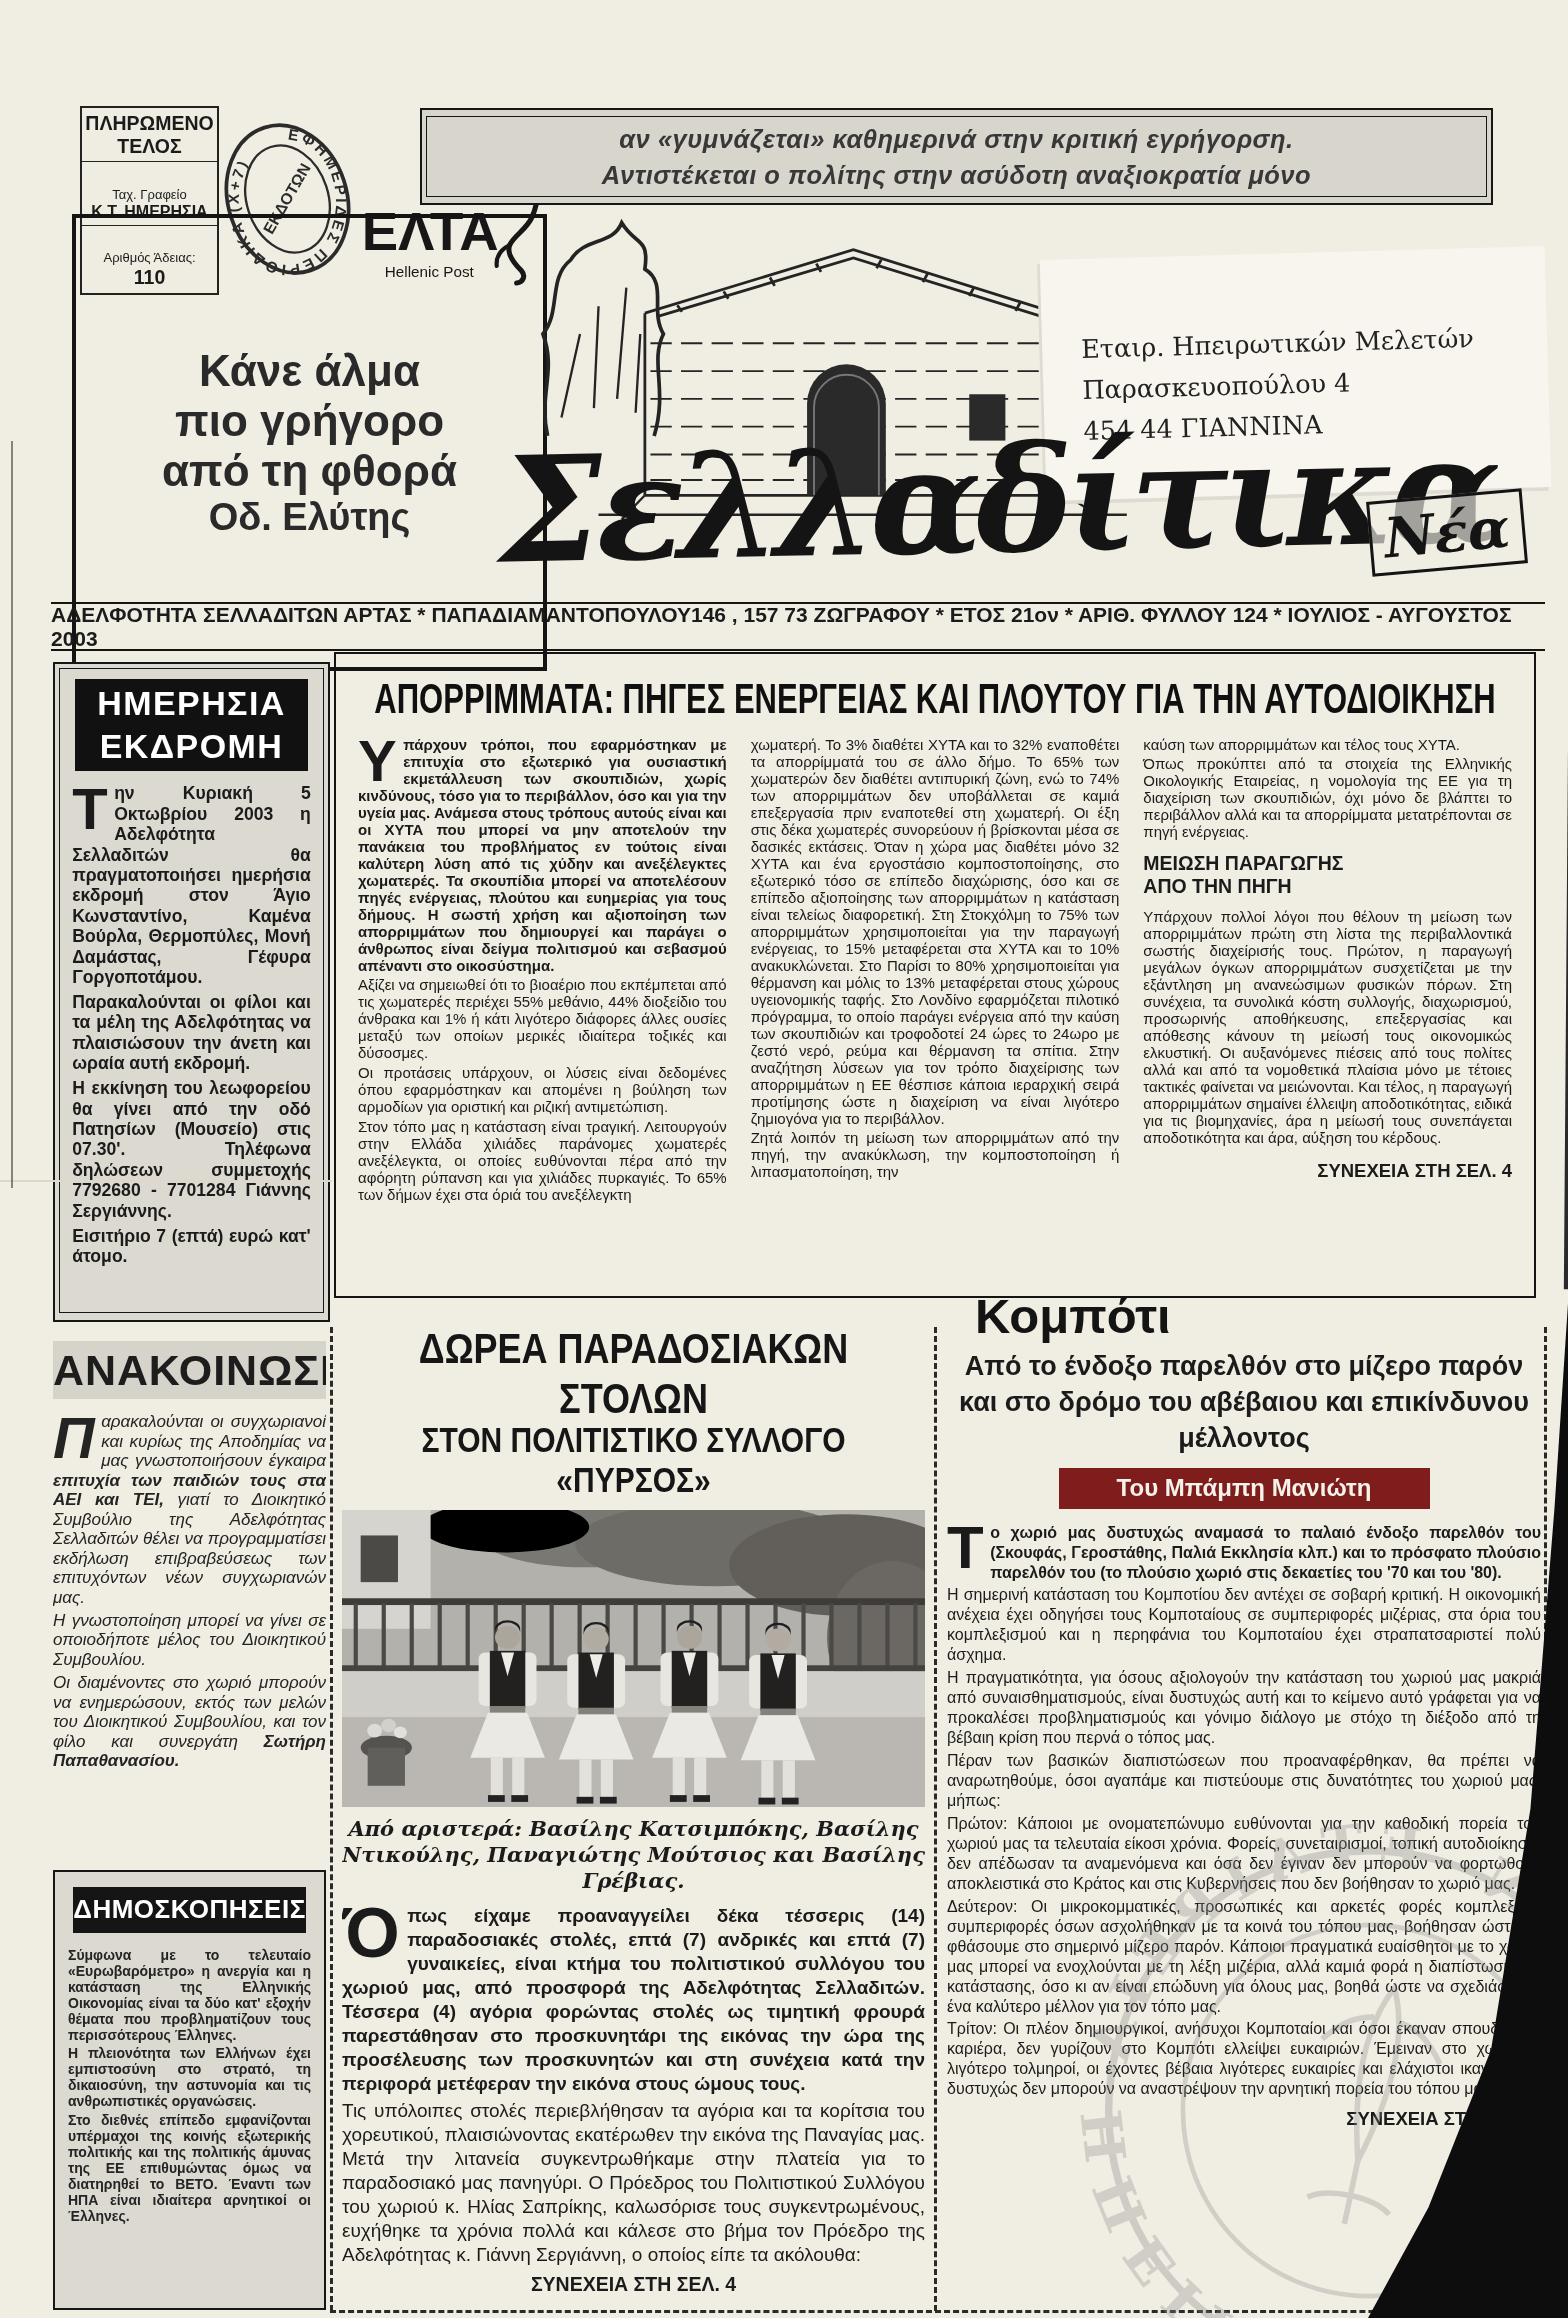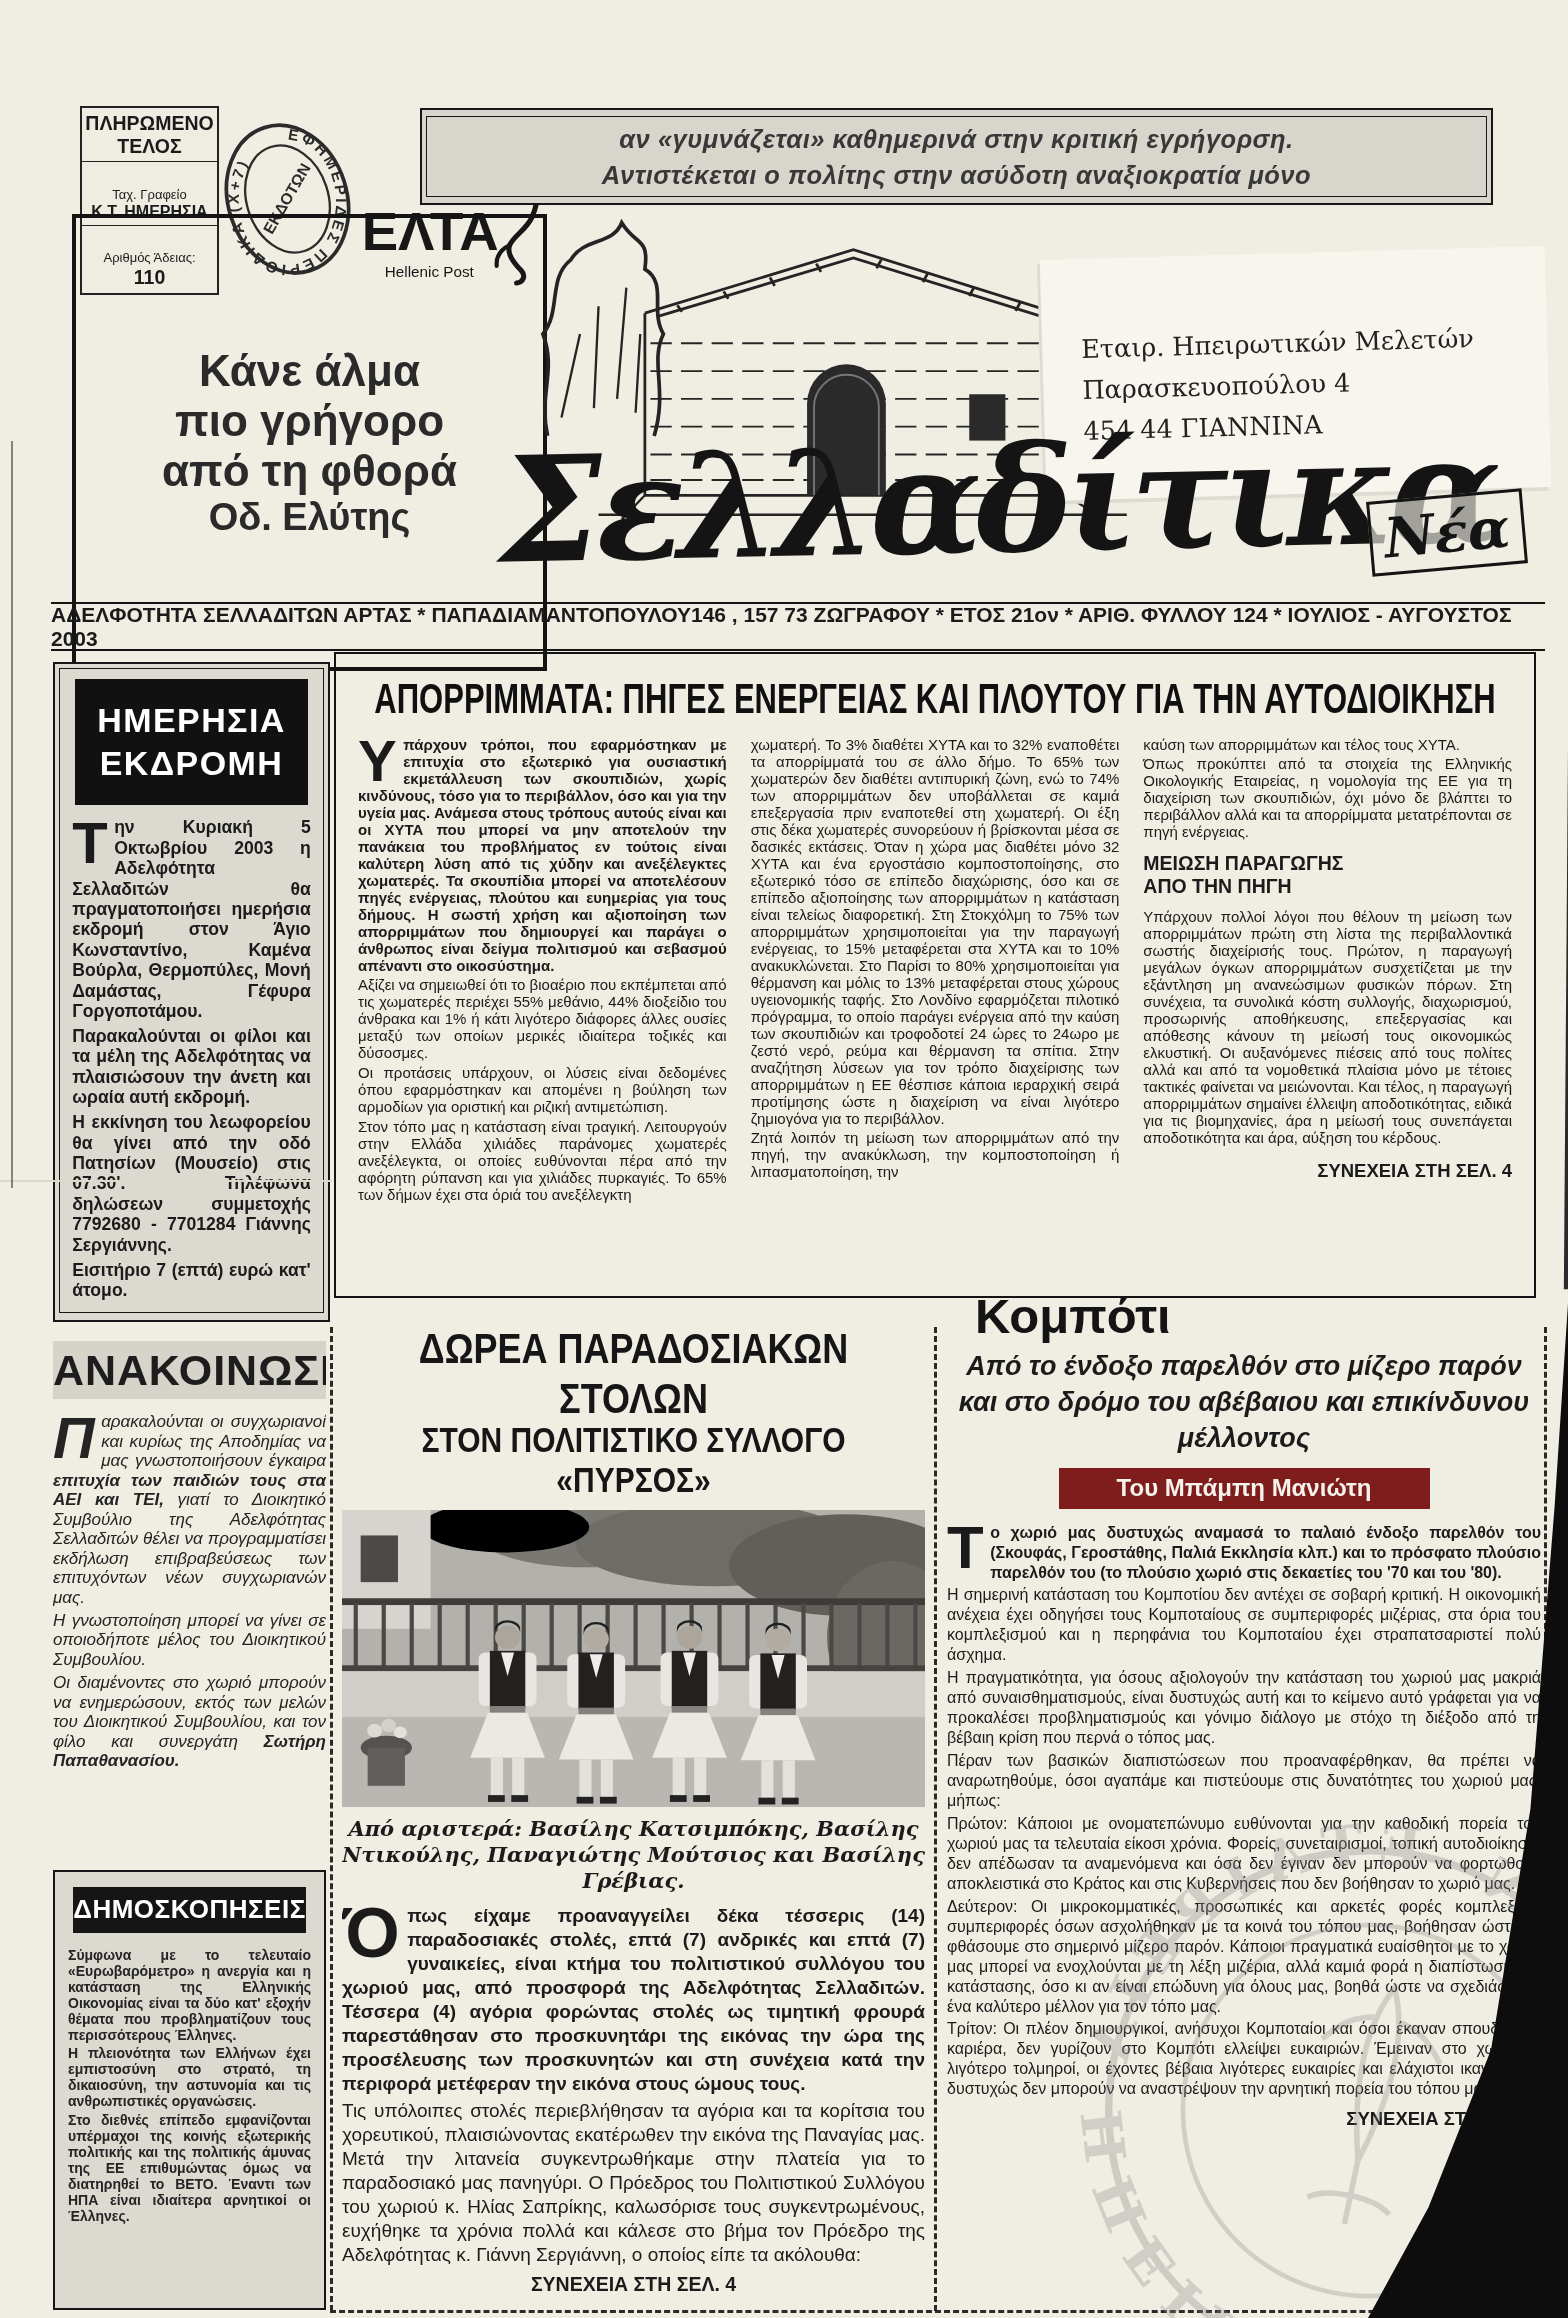--- a/index.html
+++ b/index.html
@@ -43,21 +43,21 @@
     transform:rotate(-5deg);background:rgba(240,237,227,.65);}
 
   
   .info-bar{left:51px;top:602px;width:1494px;height:45px;border-top:2.8px solid #141414;border-bottom:2.8px solid #141414;
     display:flex;align-items:center;justify-content:center;font-weight:bold;font-size:21px;letter-spacing:0px;}
 
   
   .excursion{left:53px;top:662px;width:273px;height:656px;border:2.3px solid #161616;background:#dcd9d1;overflow:hidden;}
   .excursion .inner{margin:4.2px;border:1.4px solid #161616;height:calc(100% - 11px);padding:10.2px 12px;box-sizing:border-box;}
   .exc-head{background:#111;color:#fff;text-align:center;font-weight:bold;font-size:34px;line-height:43px;
-    letter-spacing:1.4px;padding:20px 0;margin:0 2.8px 12px 2.8px;}
+    letter-spacing:1.4px;padding:3px 0;margin:0 2.8px 12px 2.8px;}
   .exc-body p{margin:0 0 4.6px 0;font-weight:bold;font-size:17.6px;line-height:20.4px;text-align:justify;}
   .announcement{left:53px;top:1341px;width:273px;height:515px;overflow:hidden;}
   .ann-head{background:#d6d3ca;text-align:center;font-weight:900;font-size:43px;letter-spacing:0.9px;
     padding:4.6px 0;margin-bottom:13px;color:#1d1d1d;}
   .announcement p{margin:0 0 3.7px 0;font-style:italic;font-size:17px;line-height:19.5px;text-align:justify;color:#242424;}
   .announcement .bi{font-weight:bold;}
   .polls{left:53px;top:1870px;width:273px;height:440px;border:2.3px solid #161616;background:#dcd9d1;overflow:hidden;
     padding:12px 13px;box-sizing:border-box;}
   .polls-head{background:#151515;color:#fff;text-align:center;font-weight:bold;font-size:26px;
     padding:7.4px 0;margin:2.8px 4.6px 14px 4.6px;letter-spacing:0.5px;}
@@ -89,21 +89,21 @@
   .caption{margin-top:6.5px;text-align:center;font-family:"DejaVu Serif", serif;font-style:italic;font-weight:bold;
     font-size:21px;line-height:26px;}
   .don-body{margin-top:10.2px;text-align:justify;font-size:19px;line-height:24px;}
   .don-body p{margin:0 0 2.8px 0;}
   .don-drop{float:left;font-weight:bold;font-size:70px;line-height:55px;padding:1.9px 7.4px 0 0;}
   .don-cont{text-align:center;font-weight:bold;font-size:19.5px;margin-top:6.5px;}
 
   
   .komboti{left:947px;top:1288px;width:594px;height:978px;overflow:hidden;}
   .kom-title{font-weight:900;font-size:49px;color:#141414;margin-left:28px;}
-  .kom-sub{font-weight:bold;font-style:italic;font-size:27px;line-height:36px;text-align:center;margin-top:3.7px;}
+  .kom-sub{font-weight:bold;font-size:27px;line-height:36px;text-align:center;margin-top:3.7px;}
   .kom-byline{width:371px;margin:12px auto 14px auto;background:#7f1d1d;color:#f4f2ea;text-align:center;
     font-weight:bold;font-size:24px;padding:6.5px 0;}
   .kom-body{text-align:justify;font-size:16px;line-height:20px;}
   .kom-body p{margin:0 0 2.8px 0;}
   .kom-body .bold{font-weight:bold;}
   .kom-drop{float:left;font-weight:bold;font-size:60px;line-height:46px;padding:1.9px 6.5px 0 0;}
   .kom-cont{font-weight:bold;font-size:18.5px;text-align:right;margin-top:9.3px;}
 
   
   .seal{left:1067px;top:1809px;width:603px;height:603px;opacity:.30;pointer-events:none;}

